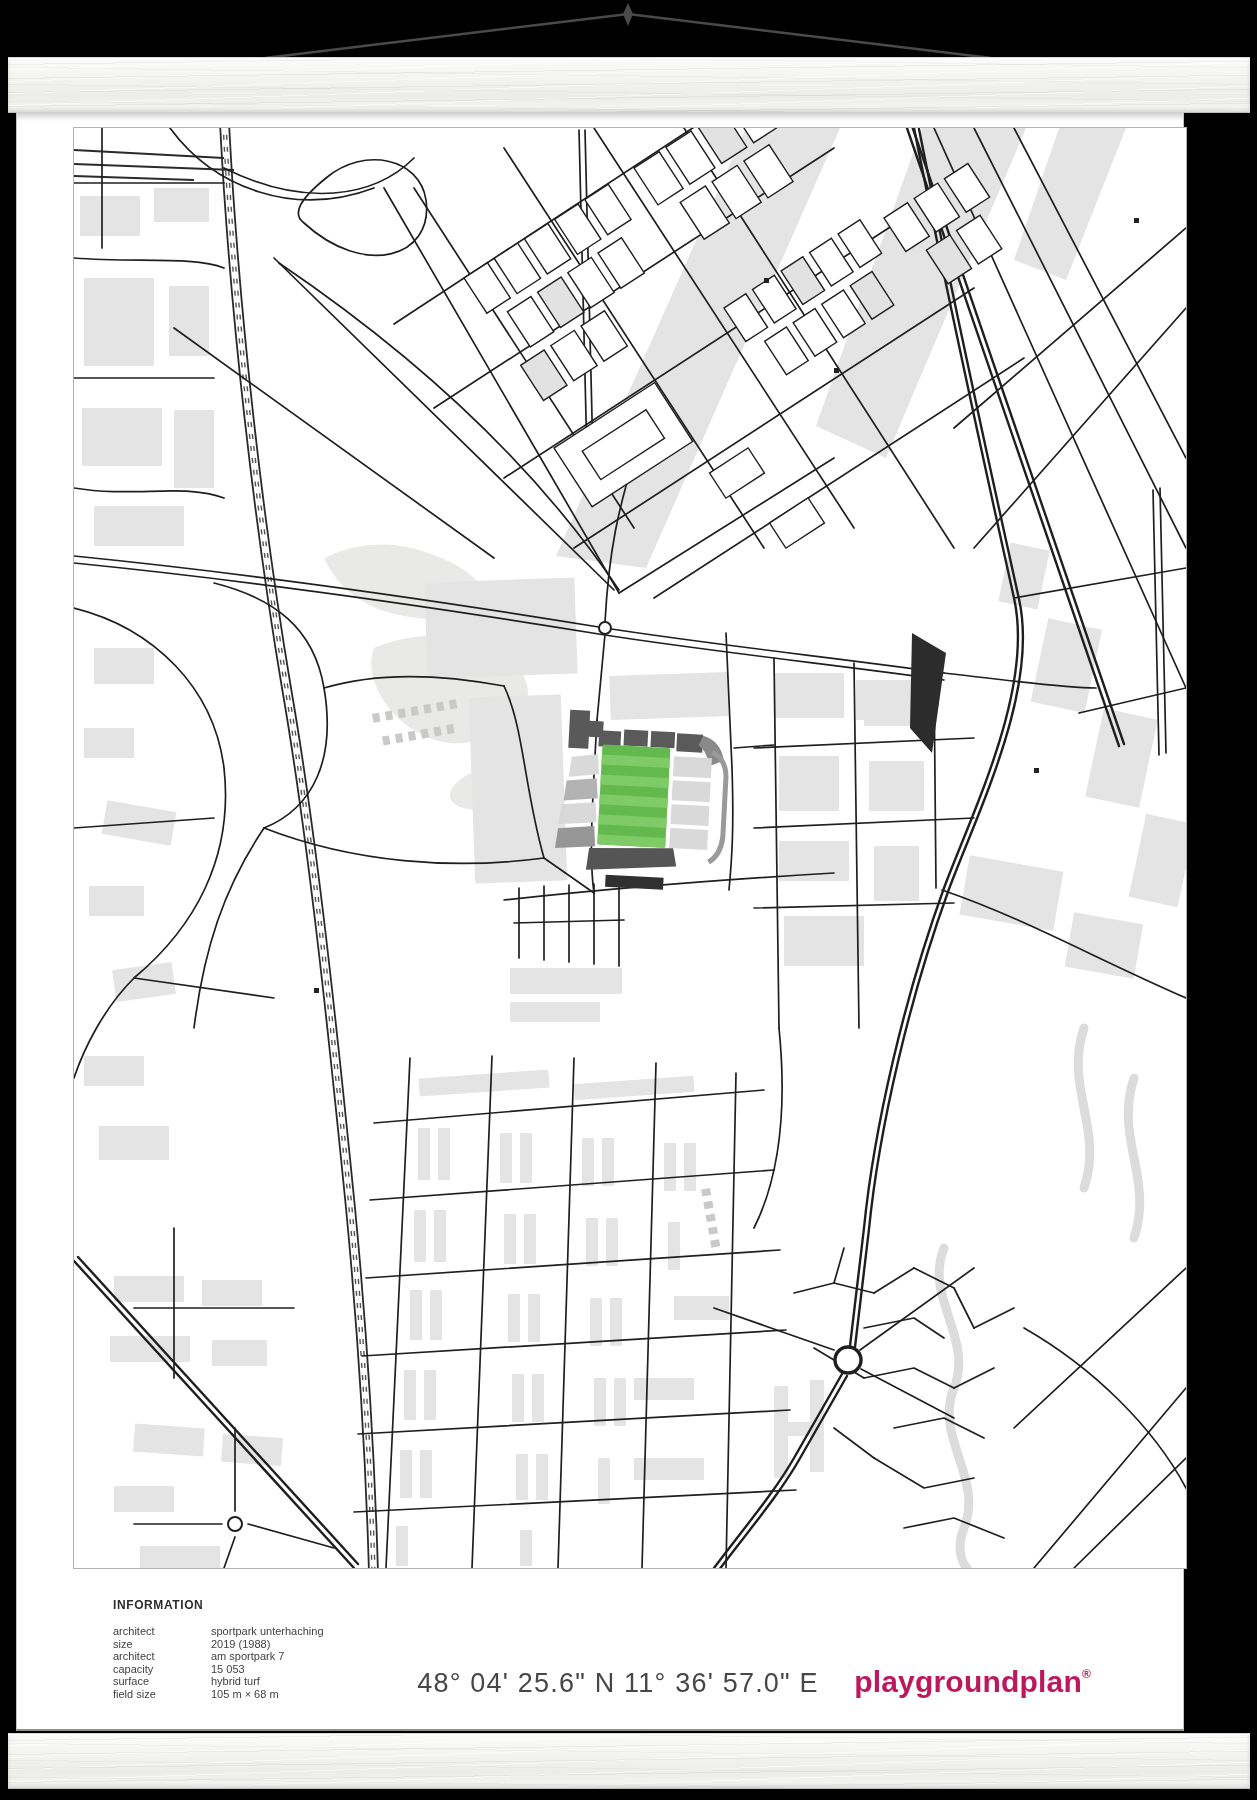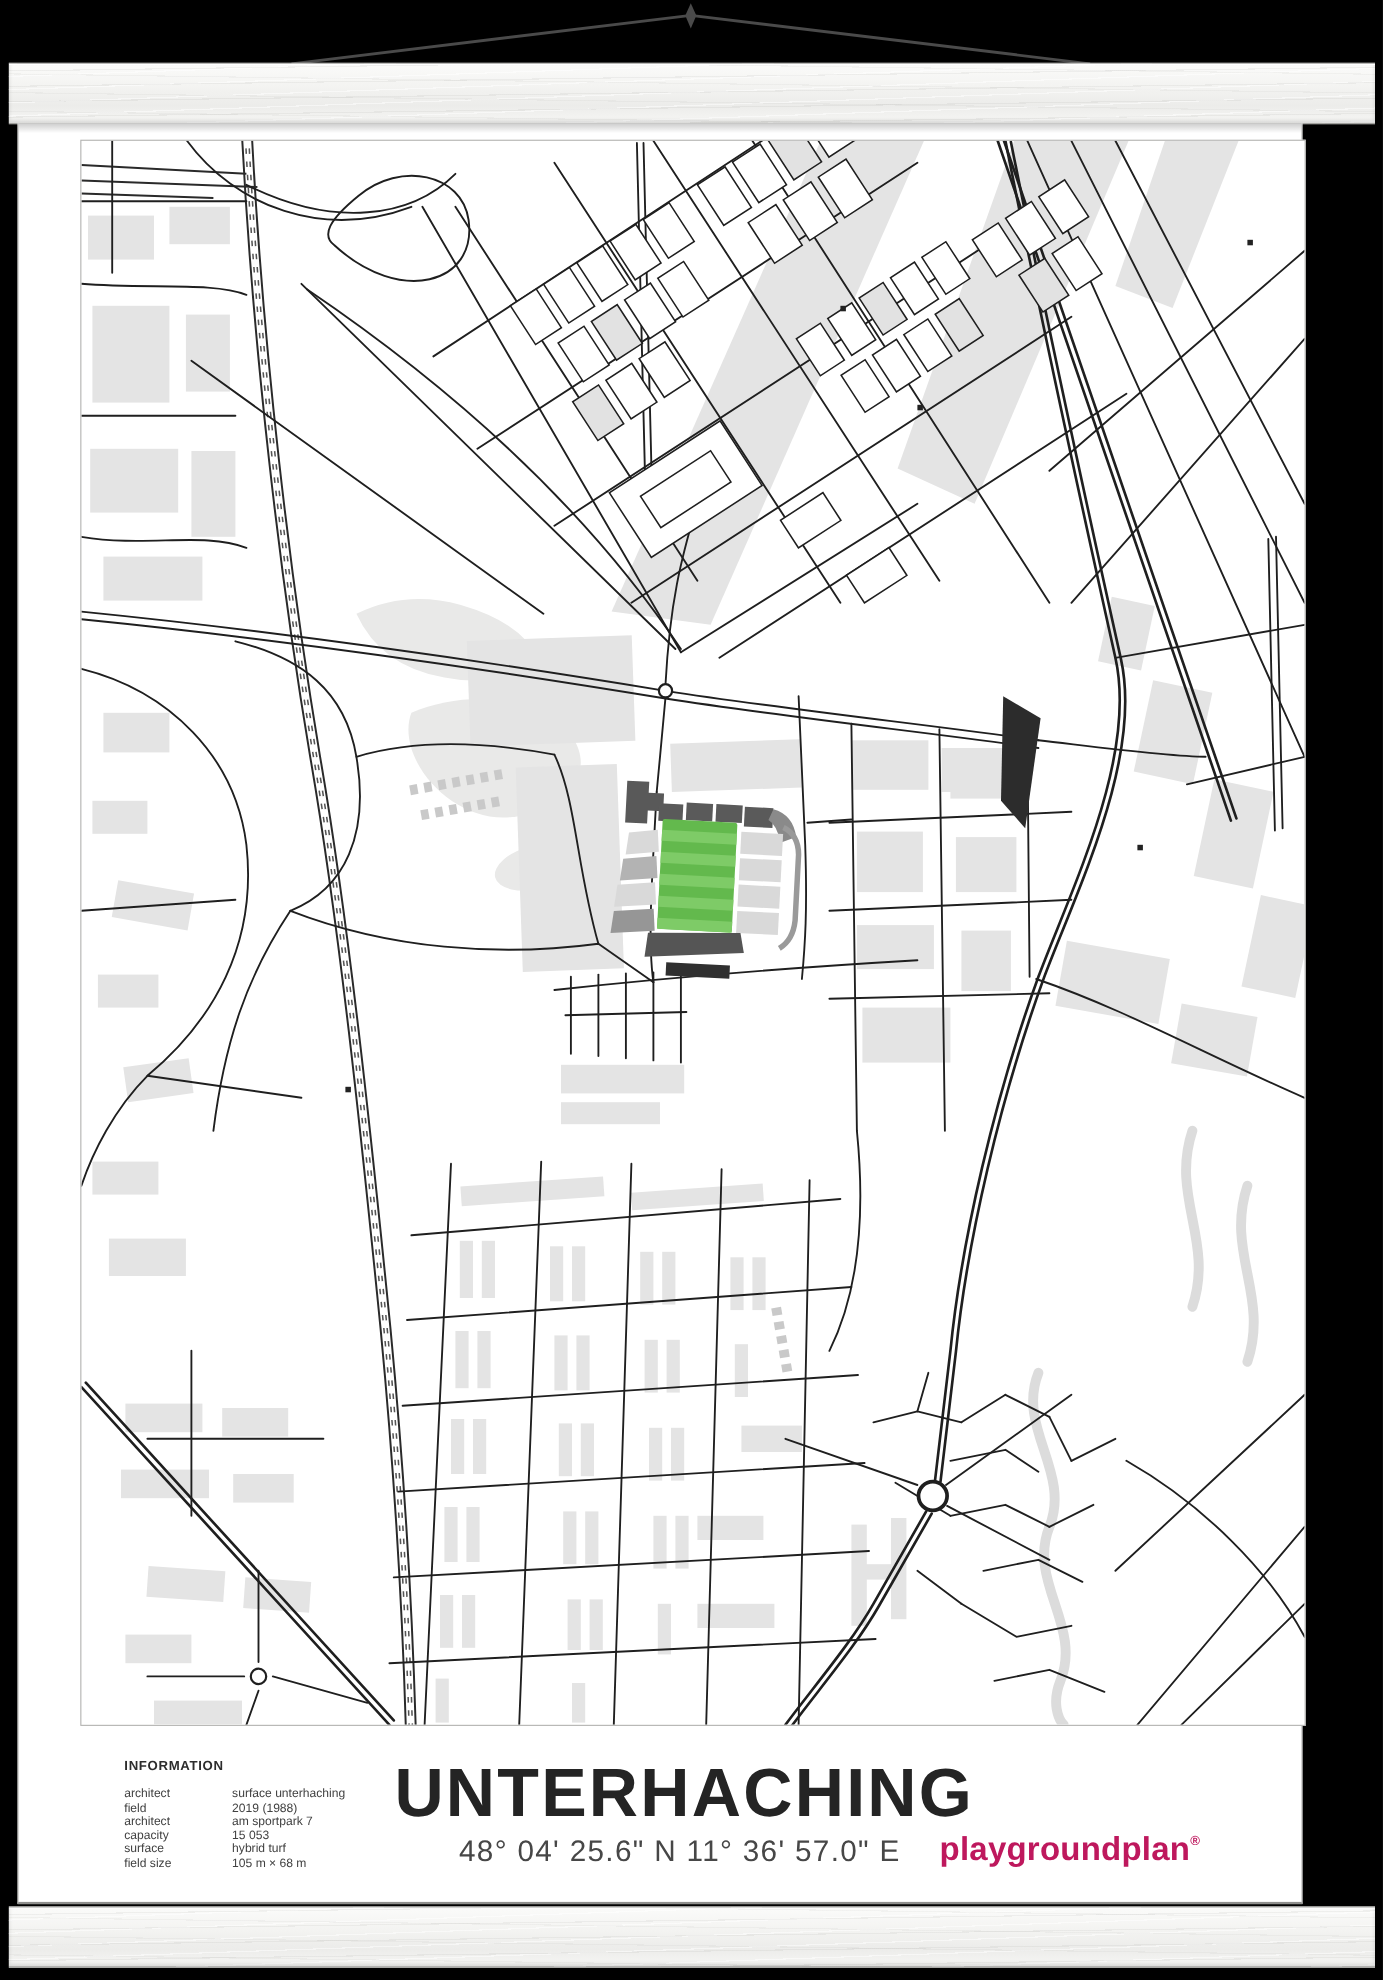--- a/index.html
+++ b/index.html
@@ -442,43 +442,42 @@
           <circle class="rab" cx="531" cy="500" r="6" stroke-width="2"></circle>
           <circle class="rab" cx="161" cy="1396" r="7" stroke-width="2"></circle>
         </g>
       </svg>
     </div>
 
     <div class="info">
       <div class="hd">INFORMATION</div>
       <div class="row">
           <span class="lbl">architect</span>
-          <span class="val">surface unterhaching</span>
-        </div>
-      <div class="row">
-          <span class="lbl">field</span>
+          <span class="val">sportpark unterhaching</span>
+        </div>
+      <div class="row">
+          <span class="lbl">size</span>
           <span class="val">2019 (1988)</span>
         </div>
       <div class="row">
           <span class="lbl">architect</span>
           <span class="val">am sportpark 7</span>
         </div>
       <div class="row">
           <span class="lbl">capacity</span>
           <span class="val">15 053</span>
         </div>
       <div class="row">
           <span class="lbl">surface</span>
           <span class="val">hybrid turf</span>
         </div>
       <div class="row">
           <span class="lbl">field size</span>
           <span class="val">105 m × 68 m</span>
         </div>
     </div>
 
-    <div class="title">UNTERHACHING</div>
     <div class="coords">48° 04' 25.6" N 11° 36' 57.0" E</div>
     <div class="brand"><span>playgroundplan</span><sup>®</sup></div>
   </div>
 
   <div class="bar bottom"></div>
 </div>
 
 </body></html>

